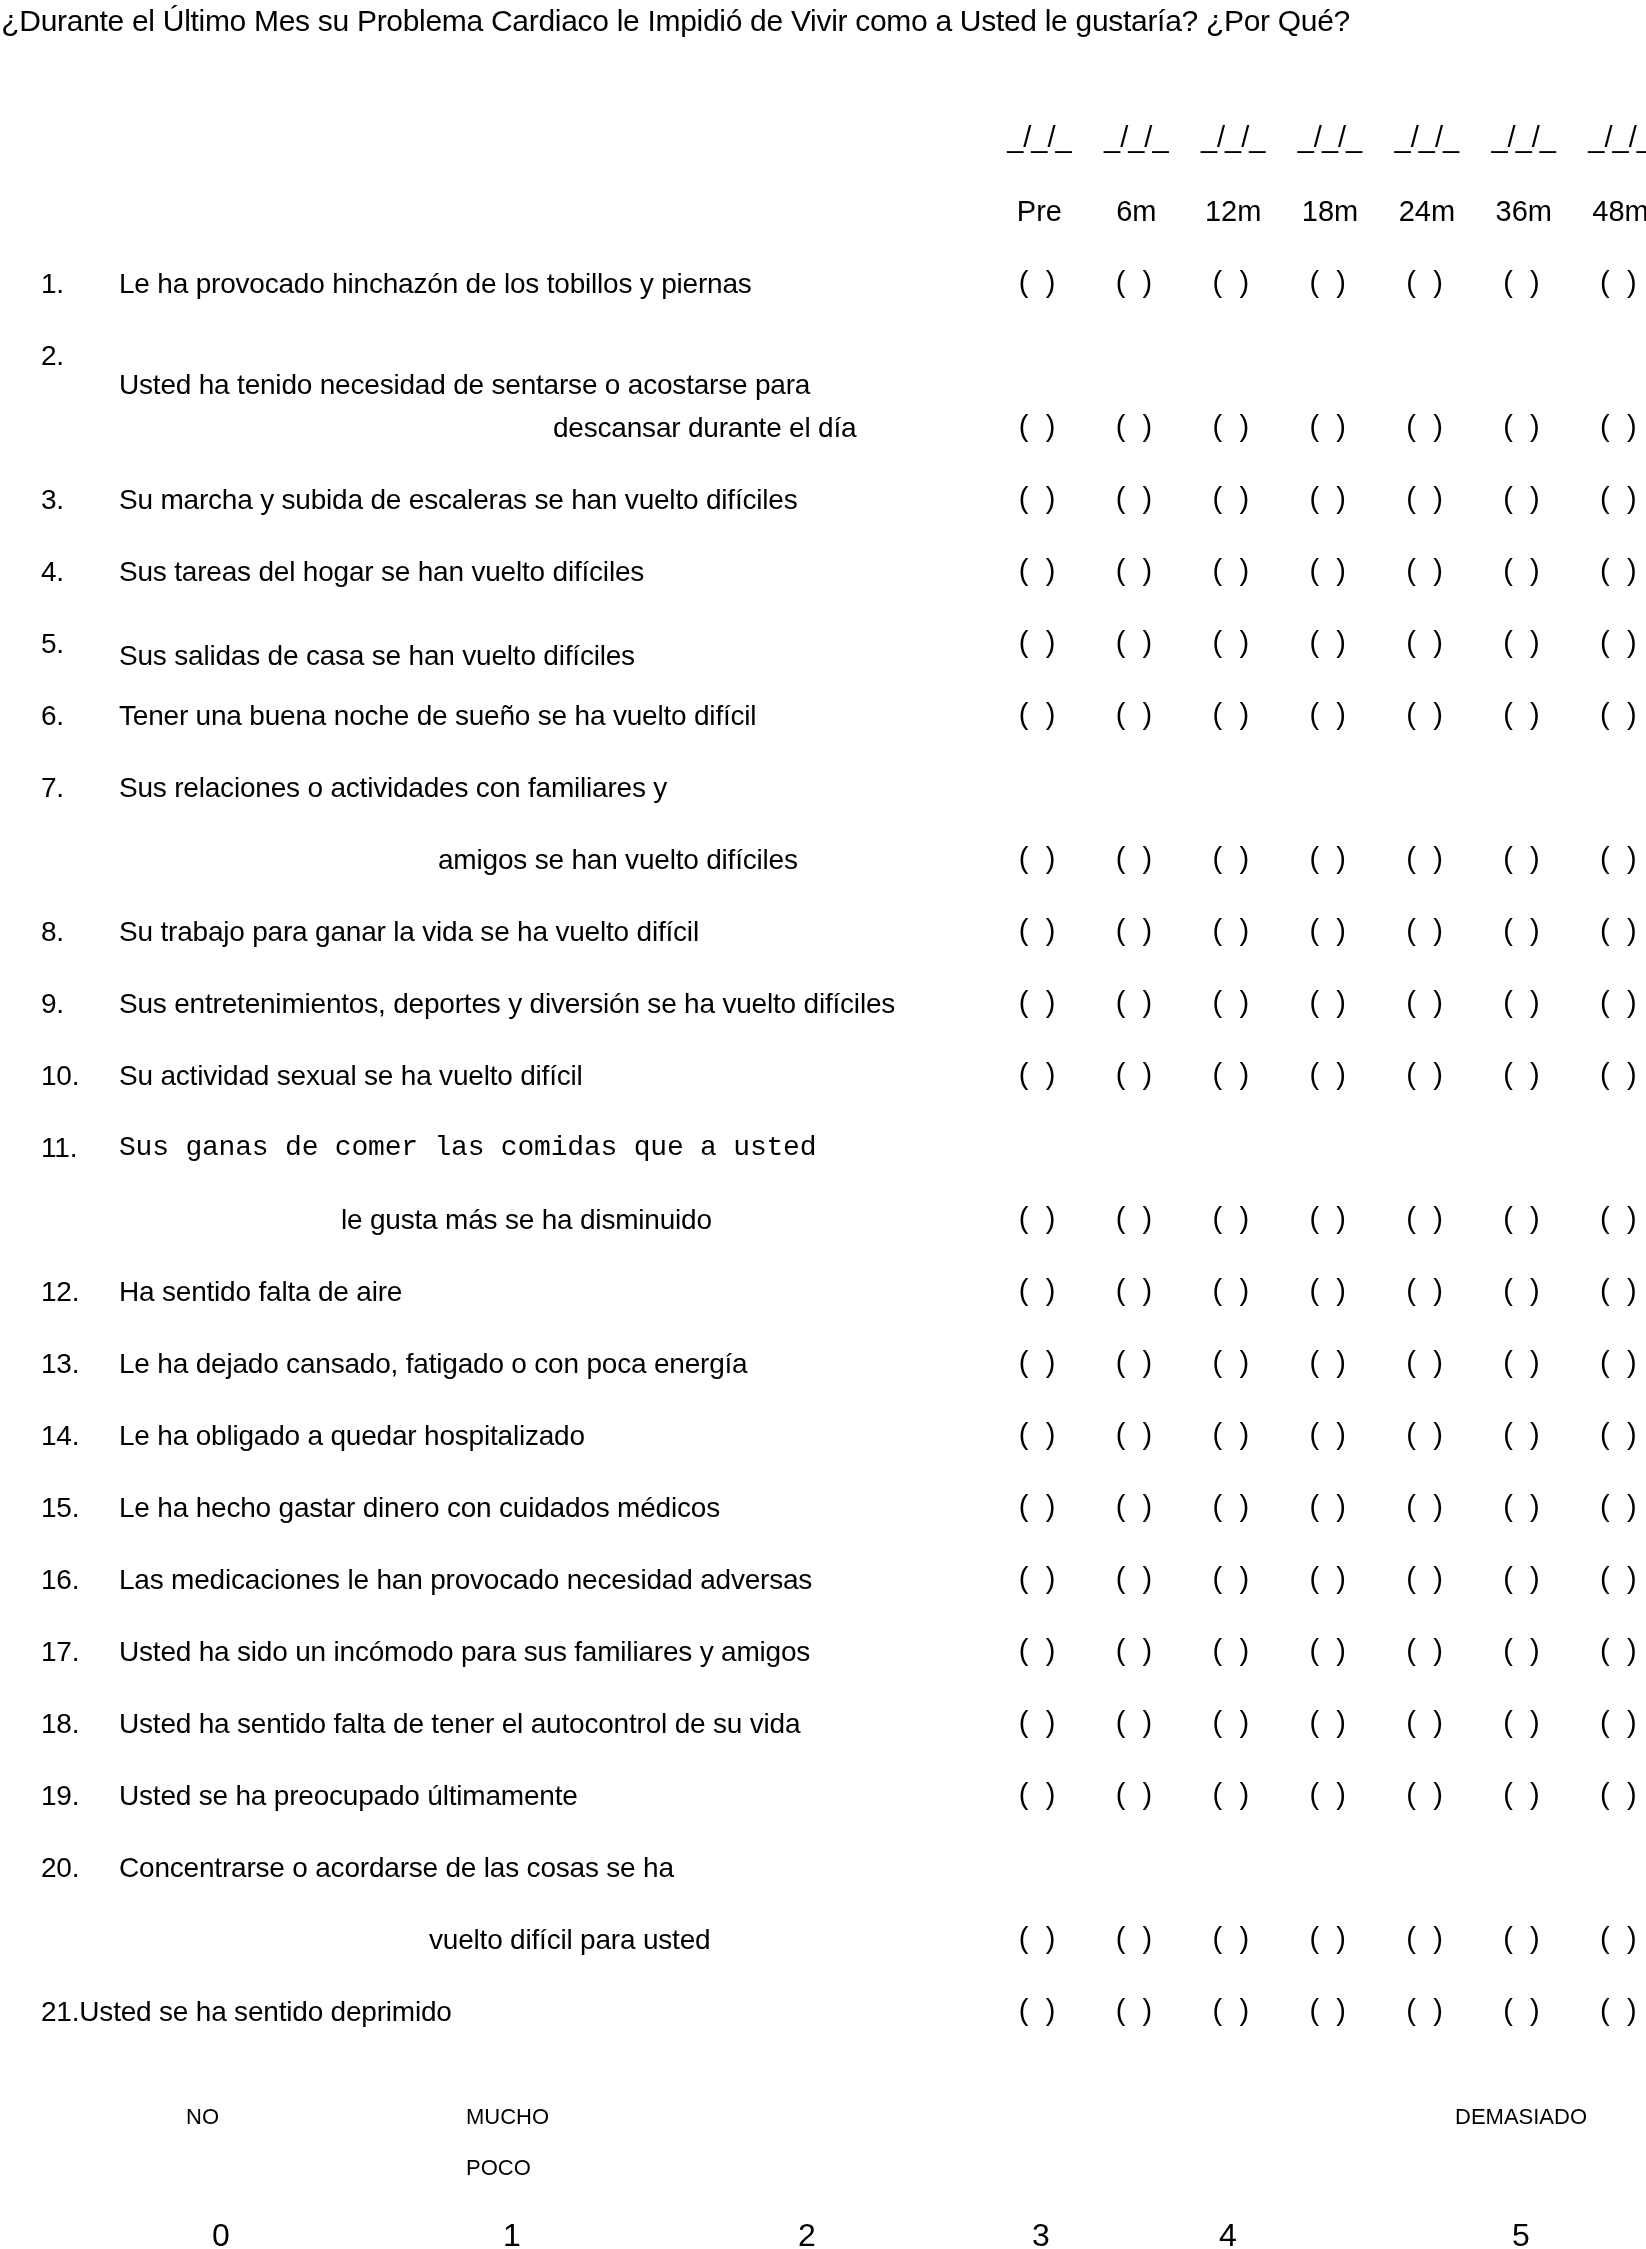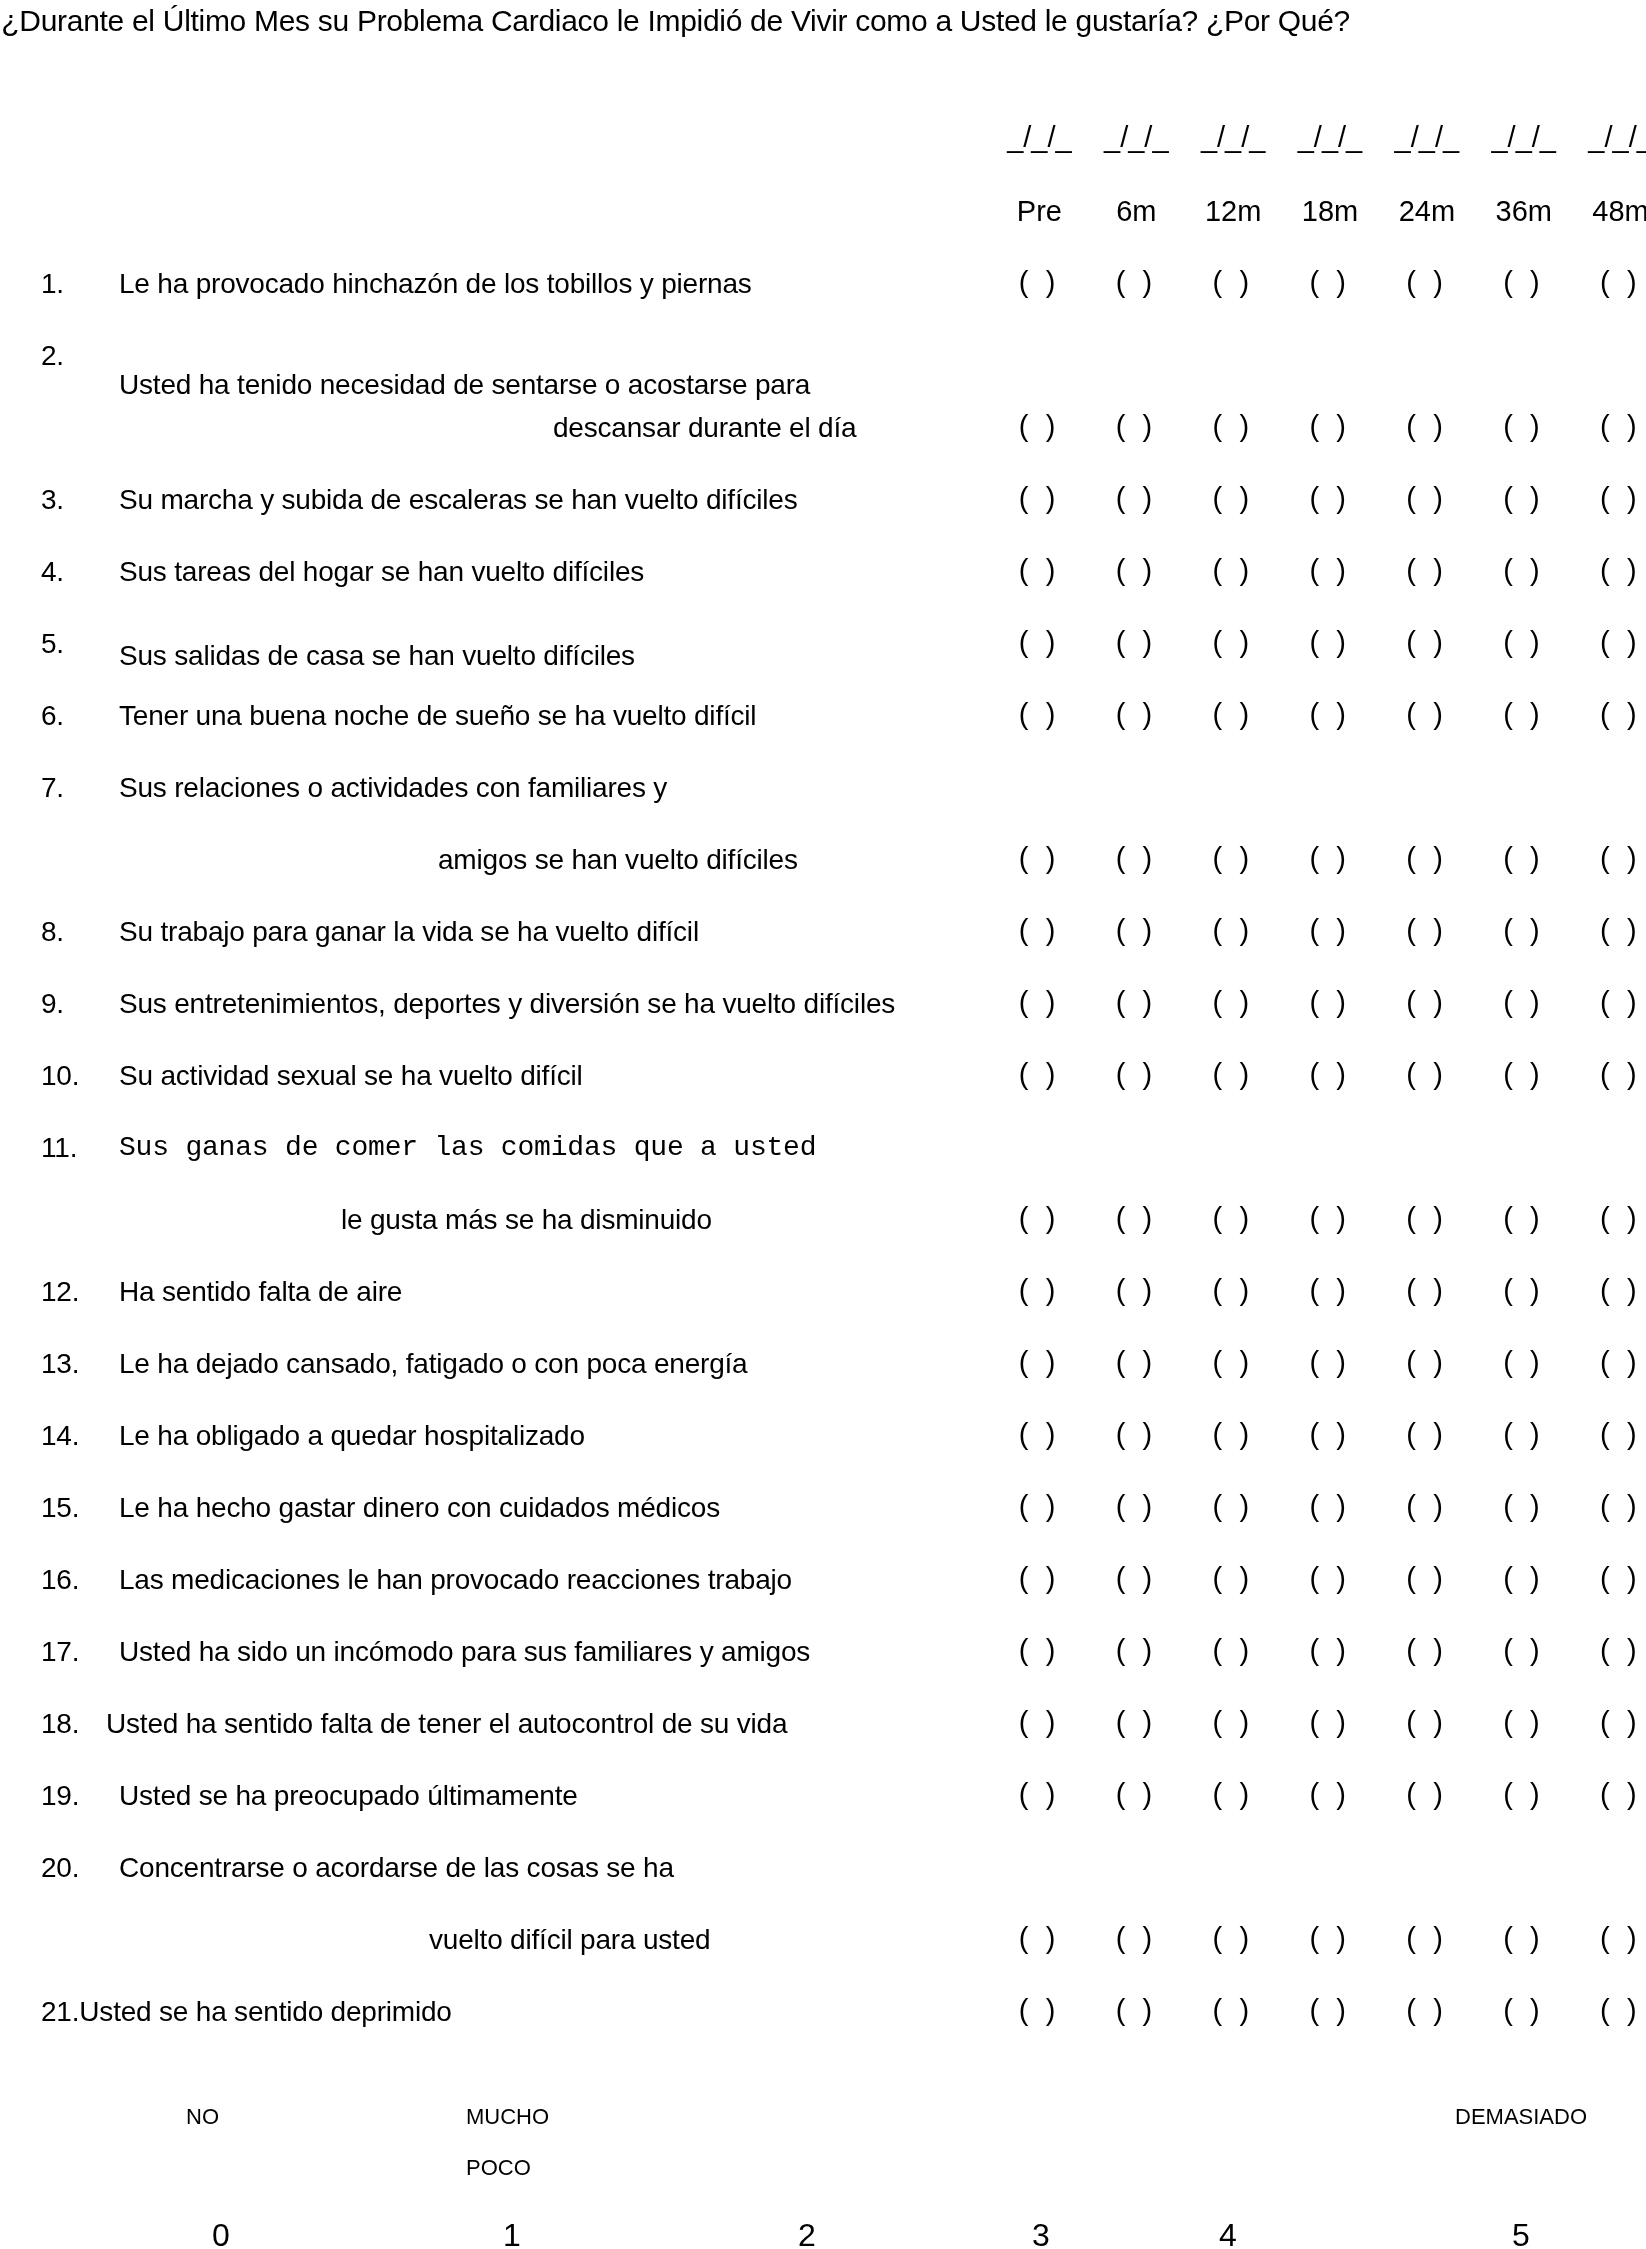--- a/index.html
+++ b/index.html
@@ -260,21 +260,21 @@
         <span class="parens">( )</span>
         <span class="parens">( )</span>
         <span class="parens">( )</span>
         <span class="parens">( )</span>
         <span class="parens">( )</span>
         <span class="parens">( )</span>
       </div>
     </div>
     <div class="qline">
       <span class="qnum">16.</span>
-      <span class="qtext" style="left: 119px;">Las medicaciones le han provocado reacciones trabajo</span>
+      <span class="qtext" style="left: 119px;">Las medicaciones le han provocado necesidad adversas</span>
       <div class="grid7 prow">
         <span class="parens">( )</span>
         <span class="parens">( )</span>
         <span class="parens">( )</span>
         <span class="parens">( )</span>
         <span class="parens">( )</span>
         <span class="parens">( )</span>
         <span class="parens">( )</span>
       </div>
     </div>
@@ -286,21 +286,21 @@
         <span class="parens">( )</span>
         <span class="parens">( )</span>
         <span class="parens">( )</span>
         <span class="parens">( )</span>
         <span class="parens">( )</span>
         <span class="parens">( )</span>
       </div>
     </div>
     <div class="qline">
       <span class="qnum">18.</span>
-      <span class="qtext" style="left: 106px;">Usted ha sentido falta de tener el autocontrol de su vida</span>
+      <span class="qtext" style="left: 119px;">Usted ha sentido falta de tener el autocontrol de su vida</span>
       <div class="grid7 prow">
         <span class="parens">( )</span>
         <span class="parens">( )</span>
         <span class="parens">( )</span>
         <span class="parens">( )</span>
         <span class="parens">( )</span>
         <span class="parens">( )</span>
         <span class="parens">( )</span>
       </div>
     </div>

